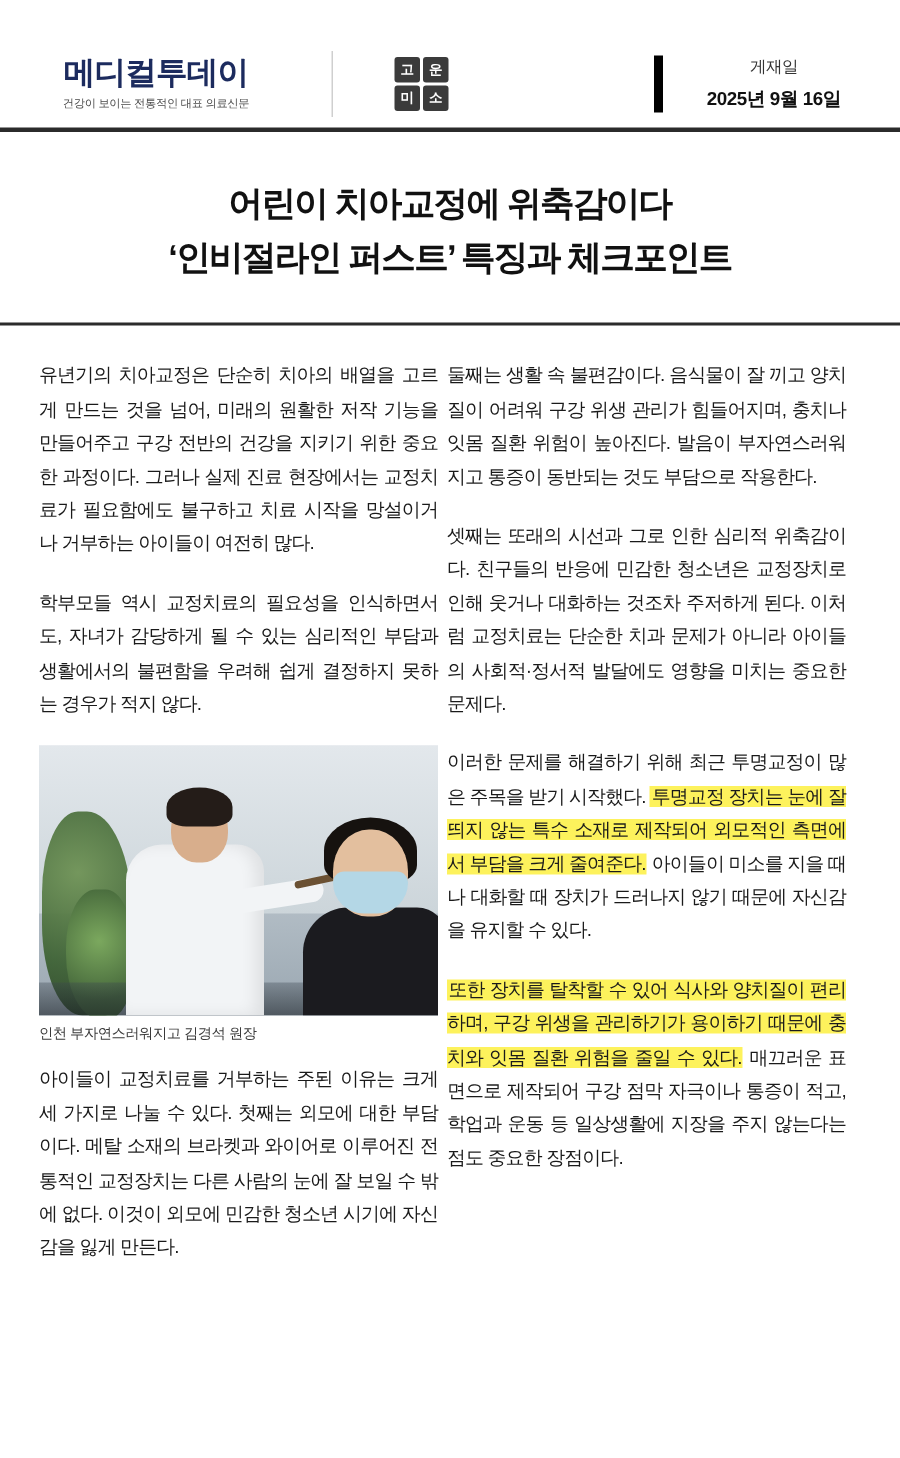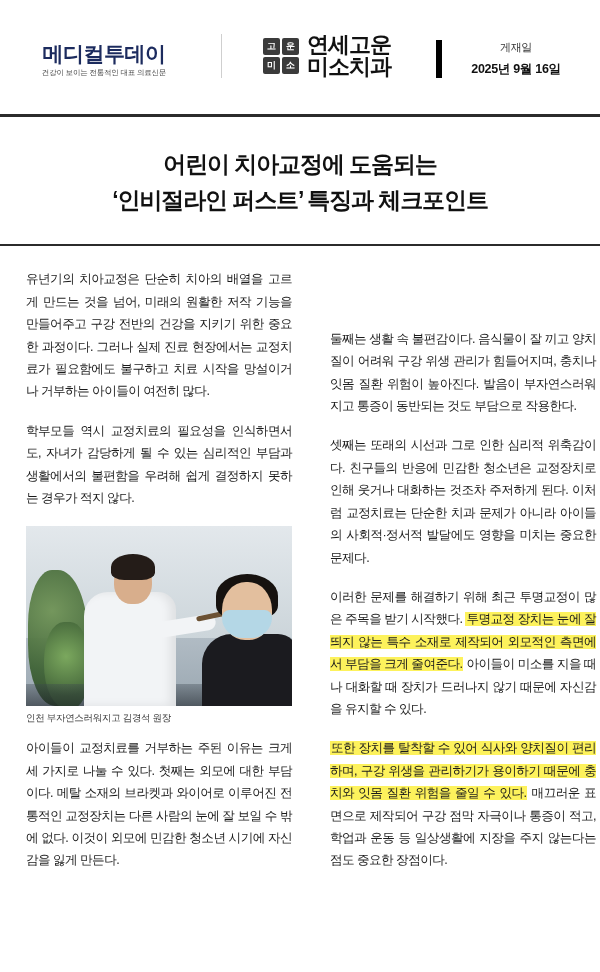--- a/index.html
+++ b/index.html
@@ -17,22 +17,22 @@
   .page {
     position: relative;
     width: 600px;
     height: 972px;
     box-sizing: border-box;
   }
 
   
   .masthead {
     display: flex;
-    align-items: flex-end;
-    padding: 34px 28px 36px 28px;
+    align-items: center;
+    padding: 34px 28px 7px 28px;
     box-sizing: border-box;
     gap: 25px;
   }
   .brand-left {
     display: flex;
     flex-direction: column;
     align-items: center;
     justify-content: center;
     min-width: 152px;
   }
@@ -137,24 +137,23 @@
 
   .rule-thin {
     height: 2px;
     background: #2b2b2b;
     margin: 0 0 0 0;
   }
 
   
   .columns {
     display: flex;
-    gap: 38px;
+    gap: 6px;
     padding: 22px 44px 0 26px;
     box-sizing: border-box;
-    align-items: flex-end;
   }
   .col {
     width: 266px;
     flex: 0 0 266px;
   }
   p.para {
     font-size: 12.6px;
     line-height: 1.78;
     letter-spacing: -0.55px;
     text-align: justify;
@@ -280,34 +279,33 @@
     <div class="divider-v"></div>
 
     <div class="brand-right">
       <div class="logo-mark">
         <span>고</span>
         <span>운</span>
         <span>미</span>
         <span>소</span>
       </div>
       <div class="clinic-text-wrap">
-        <div class="clinic-name">연세고운미소치과</div>
       </div>
     </div>
 
     <div class="pub-block">
       <div class="pub-label">게재일</div>
       <div class="pub-date">2025년 9월 16일</div>
     </div>
   </div>
 
   <div class="rule"></div>
 
   <div class="title-wrap">
-    <div class="title-line">어린이 치아교정에 도움되는</div>
+    <div class="title-line">어린이 치아교정에 위축감이다</div>
     <div class="title-line">‘인비절라인 퍼스트’ 특징과 체크포인트</div>
   </div>
 
   <div class="rule-thin"></div>
 
   <div class="columns">
 
     <div class="col">
       <p class="para">유년기의 치아교정은 단순히 치아의 배열을 고르게 만드는 것을 넘어, 미래의 원활한 저작 기능을 만들어주고 구강 전반의 건강을 지키기 위한 중요한 과정이다. 그러나 실제 진료 현장에서는 교정치료가 필요함에도 불구하고 치료 시작을 망설이거나 거부하는 아이들이 여전히 많다.</p>
       <p class="para">학부모들 역시 교정치료의 필요성을 인식하면서도, 자녀가 감당하게 될 수 있는 심리적인 부담과 생활에서의 불편함을 우려해 쉽게 결정하지 못하는 경우가 적지 않다.</p>

